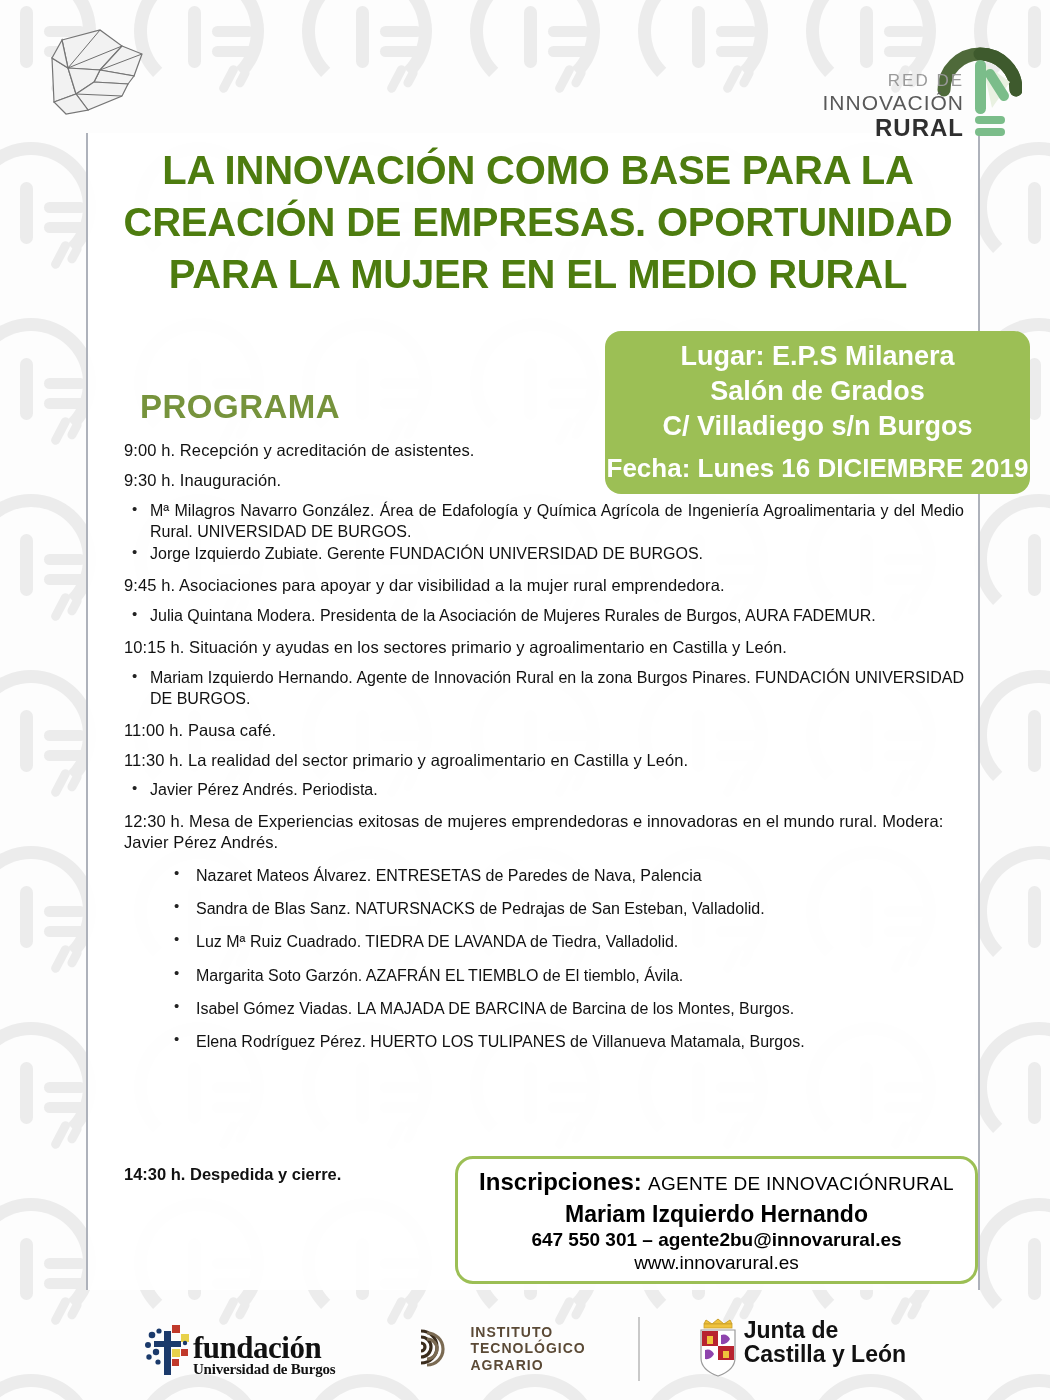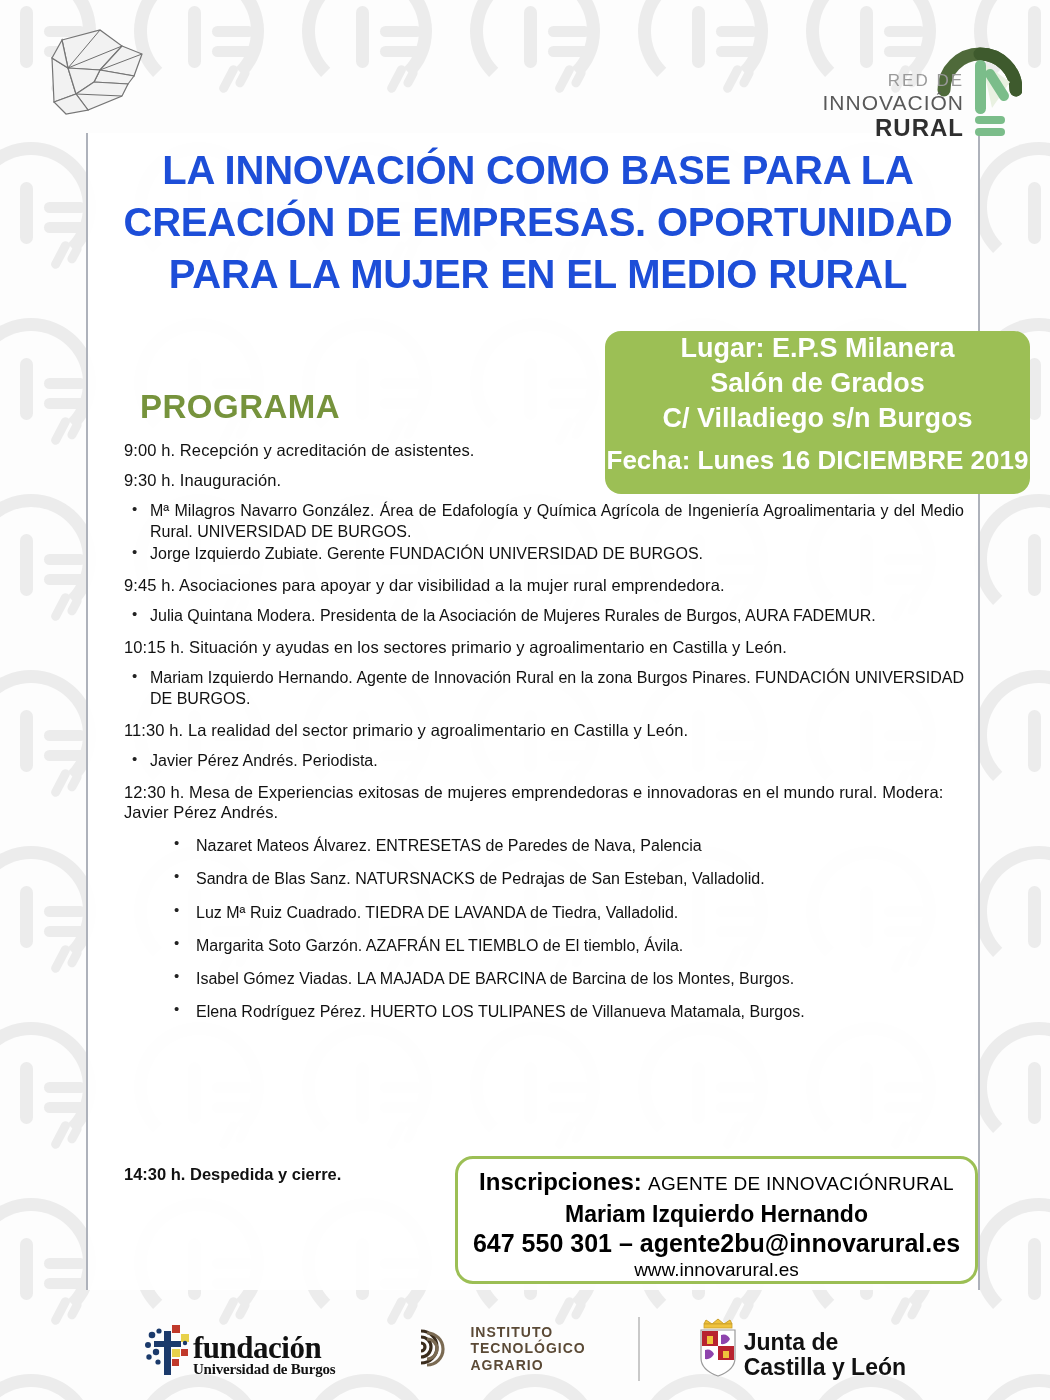--- a/index.html
+++ b/index.html
@@ -83,33 +83,33 @@
     content:"";position:absolute;left:-2px;top:0;bottom:0;width:2px;background:#aeb2bb;
   }
   .card::after{
     content:"";position:absolute;right:-2px;top:0;bottom:0;width:2px;background:#aeb2bb;
   }
 
   
   .title{
     position:absolute;left:88px;top:144px;width:900px;
     text-align:center;z-index:5;
-    color:#1d4ed8;
+    color:#4d7c0f;
     font-size:40px;line-height:1.30;
     font-weight:bold;
     letter-spacing:-0.2px;
   }
   .title div{white-space:nowrap;}
 
   
   .place-box{
     position:absolute;left:605px;top:331px;width:425px;height:163px;
     background:#9cbf55;border-radius:16px;z-index:6;
     color:#ffffff;text-align:center;
-    box-sizing:border-box;
+    padding-top:8px;box-sizing:border-box;
   }
   .place-box .pl{font-size:27px;font-weight:bold;line-height:1.30;letter-spacing:0px;}
   .place-box .fe{font-size:26px;font-weight:bold;margin-top:9px;}
 
   
   .programa{
     position:absolute;left:140px;top:388px;z-index:5;
     color:#76933c;font-size:33px;font-weight:bold;letter-spacing:0.5px;
   }
 
@@ -154,36 +154,36 @@
     position:absolute;left:455px;top:1156px;width:523px;height:128px;
     border:3px solid #9cbf55;border-radius:18px;
     background:rgba(255,255,255,0.96);
     z-index:7;text-align:center;box-sizing:border-box;
     padding-top:7px;
   }
   .insc-l1{font-size:22px;line-height:1.3;}
   .insc-l1 b{font-weight:bold;font-size:24px;}
   .insc-l1 span.small{font-size:19px;font-weight:400;letter-spacing:0.3px;}
   .insc-l2{font-size:23px;font-weight:bold;margin-top:3px;}
-  .insc-l3{font-size:25px;font-weight:bold;margin-top:1px;}
+  .insc-l3{font-size:19px;font-weight:bold;margin-top:1px;}
   .insc-l4{font-size:19px;font-weight:400;margin-top:1px;}
 
   
   .footer{
     position:absolute;left:0;top:1297px;width:1050px;height:103px;z-index:6;
     display:flex;align-items:center;justify-content:center;gap:52px;
   }
   .logo-ubu{display:flex;align-items:flex-end;gap:3px;}
   .ubu-txt{line-height:1.0;}
   .ubu-txt .a{font-family:"Liberation Serif",serif;font-size:31px;font-weight:bold;color:#111;letter-spacing:-0.5px;}
   .ubu-txt .b{font-family:"Liberation Serif",serif;font-size:15px;font-weight:bold;color:#111;letter-spacing:-0.2px;margin-top:-1px;}
   .logo-ita{display:flex;align-items:center;gap:9px;}
   .ita-txt{line-height:1.18;color:#5b4a36;font-size:14px;letter-spacing:1px;font-weight:bold;}
   .sep-bar{width:2px;height:64px;background:#c9c9c9;}
-  .logo-jcyl{display:flex;align-items:flex-end;}
+  .logo-jcyl{display:flex;align-items:flex-start;}
   .jcyl-txt{line-height:1.08;color:#111;}
   .jcyl-txt .a{font-size:23px;font-weight:bold;}
   .jcyl-txt .b{font-size:23px;font-weight:bold;}
 </style>
 </head>
 <body>
 
 <div class="poster">
 
   <div class="wm-layer" id="wm">
@@ -699,20 +699,21 @@
     <div class="sesh">9:45 h. Asociaciones para apoyar y dar visibilidad a la mujer rural emprendedora.</div>
     <ul class="bullets">
       <li>Julia Quintana Modera. Presidenta de la Asociación de Mujeres Rurales de Burgos, AURA FADEMUR.</li>
     </ul>
 
     <div class="sesh">10:15 h. Situación y ayudas en los sectores primario y agroalimentario en Castilla y León.</div>
     <ul class="bullets">
       <li>Mariam Izquierdo Hernando. Agente de Innovación Rural en la zona Burgos Pinares. FUNDACIÓN UNIVERSIDAD DE BURGOS.</li>
     </ul>
 
+    <div class="sesh">11:00 h. Pausa café.</div>
 
     <div class="sesh">11:30 h. La realidad del sector primario y agroalimentario en Castilla y León.</div>
     <ul class="bullets nojust">
       <li>Javier Pérez Andrés. Periodista.</li>
     </ul>
 
     <div class="sesh">12:30 h. Mesa de Experiencias exitosas de mujeres emprendedoras e innovadoras en el mundo rural. Modera: Javier Pérez Andrés.</div>
 
     <ul class="exp">
       <li>Nazaret Mateos Álvarez. ENTRESETAS de Paredes de Nava, Palencia</li>

